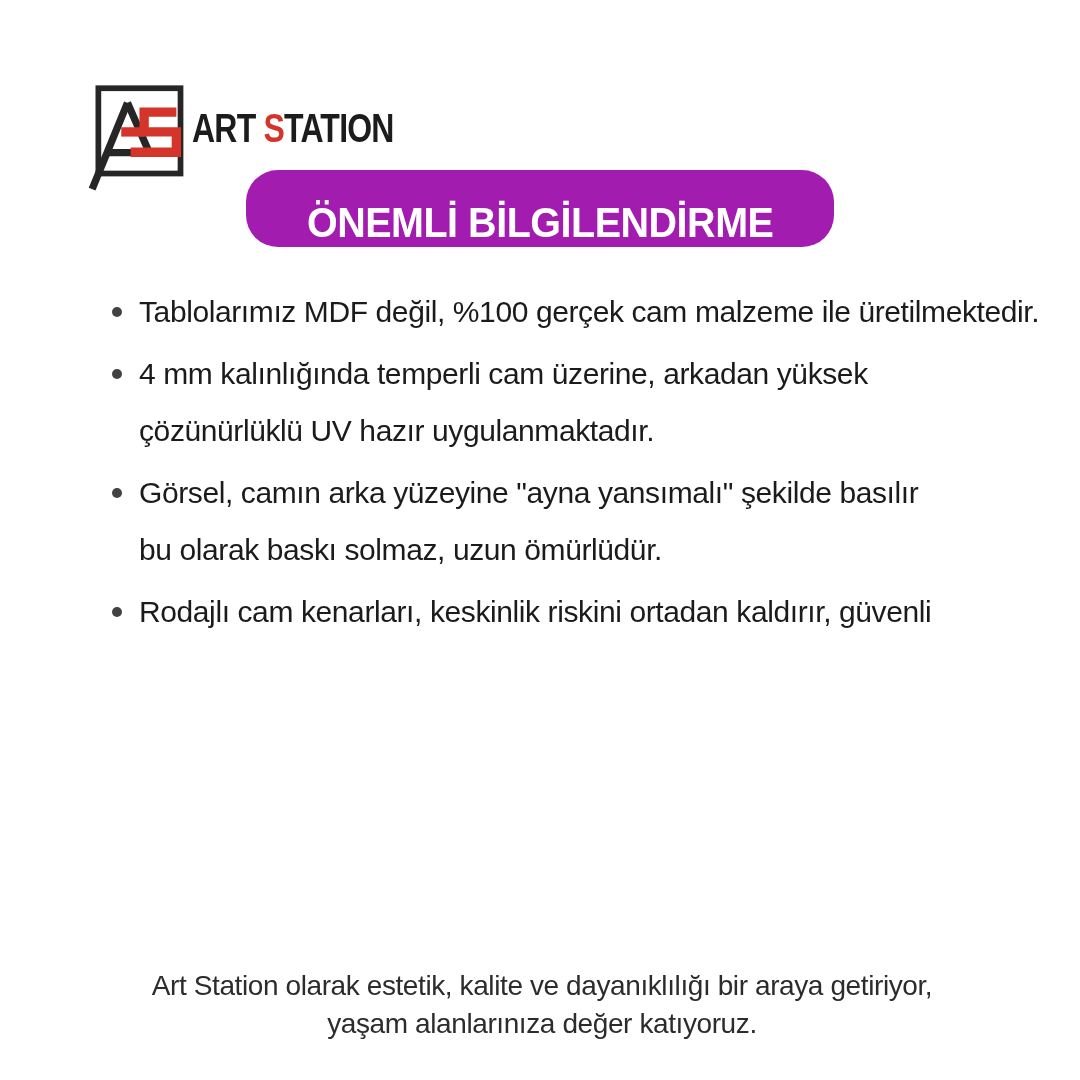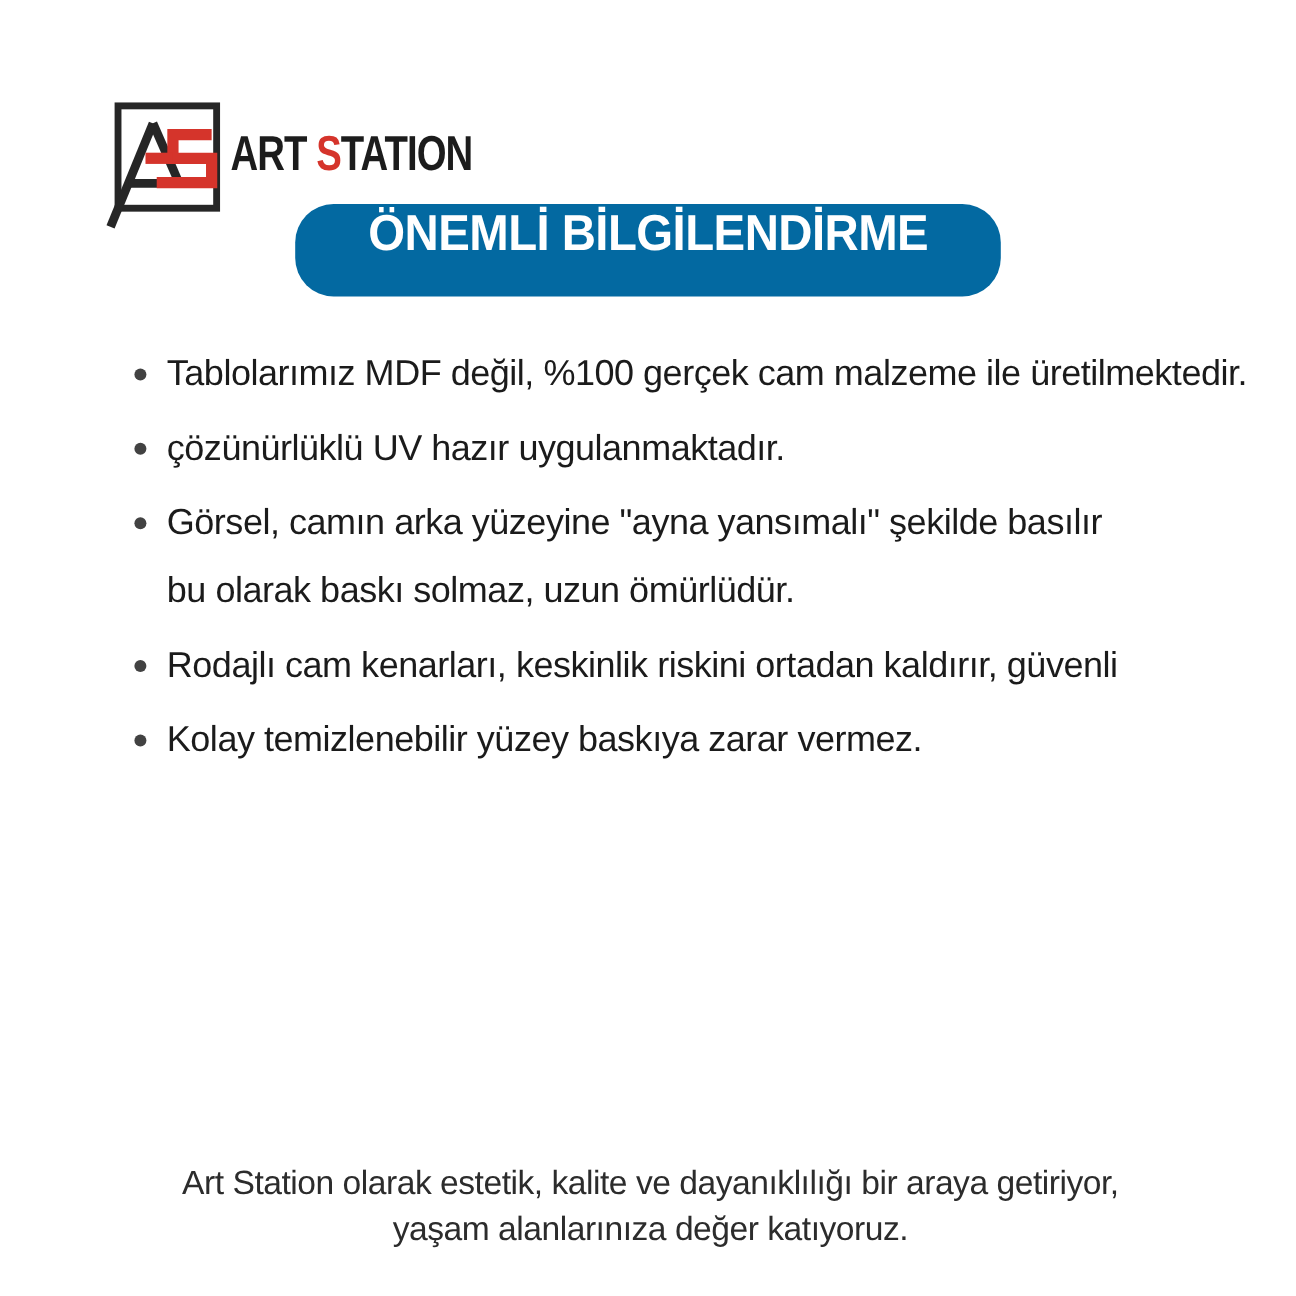--- a/index.html
+++ b/index.html
@@ -42,24 +42,24 @@
   .brand-text .accent { color: #d5342b; }
 
   
   .banner {
     position: absolute;
     left: 50%;
     top: 170px;
     transform: translateX(-50%);
     width: 588px;
     height: 77px;
-    background: #0369a1;
+    background: #a21caf;
     border-radius: 32px;
     display: flex;
-    align-items: flex-start;
+    align-items: flex-end;
     justify-content: center;
   }
   .banner-title {
     color: #ffffff;
     font-size: 42px;
     font-weight: bold;
     letter-spacing: -0.5px;
     white-space: nowrap;
     transform: scaleX(0.94);
   }
@@ -132,35 +132,32 @@
     <div class="banner-title">ÖNEMLİ BİLGİLENDİRME</div>
   </div>
 
   <ul class="bullets">
     <li>
       <span class="dot"></span>
       <span class="line">Tablolarımız MDF değil, %100 gerçek cam malzeme ile üretilmektedir.</span>
     </li>
     <li>
       <span class="dot"></span>
+      <span class="line">4 mm kalınlığında temperli cam üzerine, arkadan yüksek</span>
       <span class="line">çözünürlüklü UV hazır uygulanmaktadır.</span>
     </li>
     <li>
       <span class="dot"></span>
       <span class="line">Görsel, camın arka yüzeyine "ayna yansımalı" şekilde basılır</span>
       <span class="line">bu olarak baskı solmaz, uzun ömürlüdür.</span>
     </li>
     <li>
       <span class="dot"></span>
       <span class="line">Rodajlı cam kenarları, keskinlik riskini ortadan kaldırır, güvenli</span>
     </li>
-    <li>
-      <span class="dot"></span>
-      <span class="line">Kolay temizlenebilir yüzey baskıya zarar vermez.</span>
-    </li>
   </ul>
 
   <div class="footer">
     <span class="line">Art Station olarak estetik, kalite ve dayanıklılığı bir araya getiriyor,</span>
     <span class="line">yaşam alanlarınıza değer katıyoruz.</span>
   </div>
 
 </div>
 
 </body></html>

